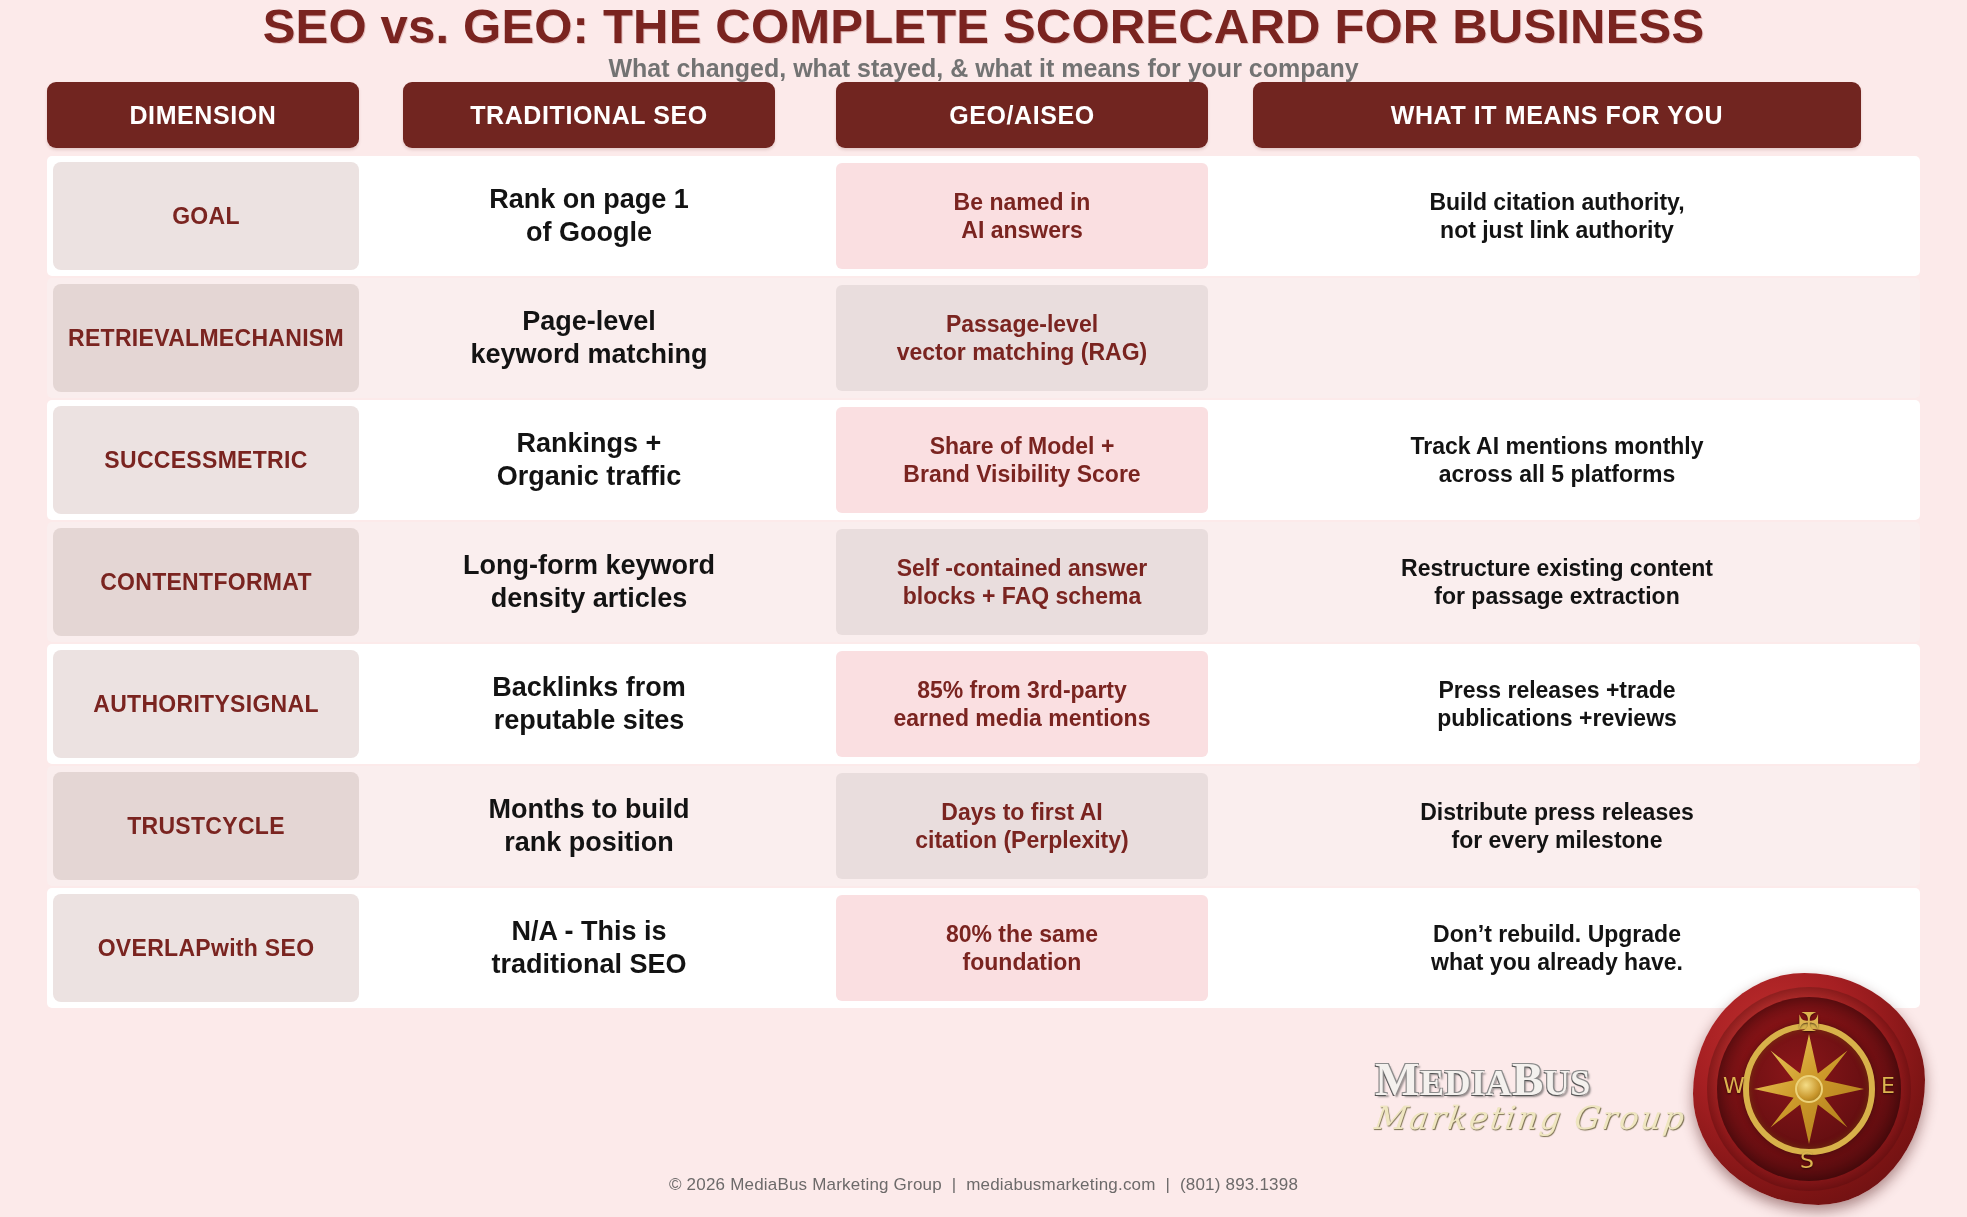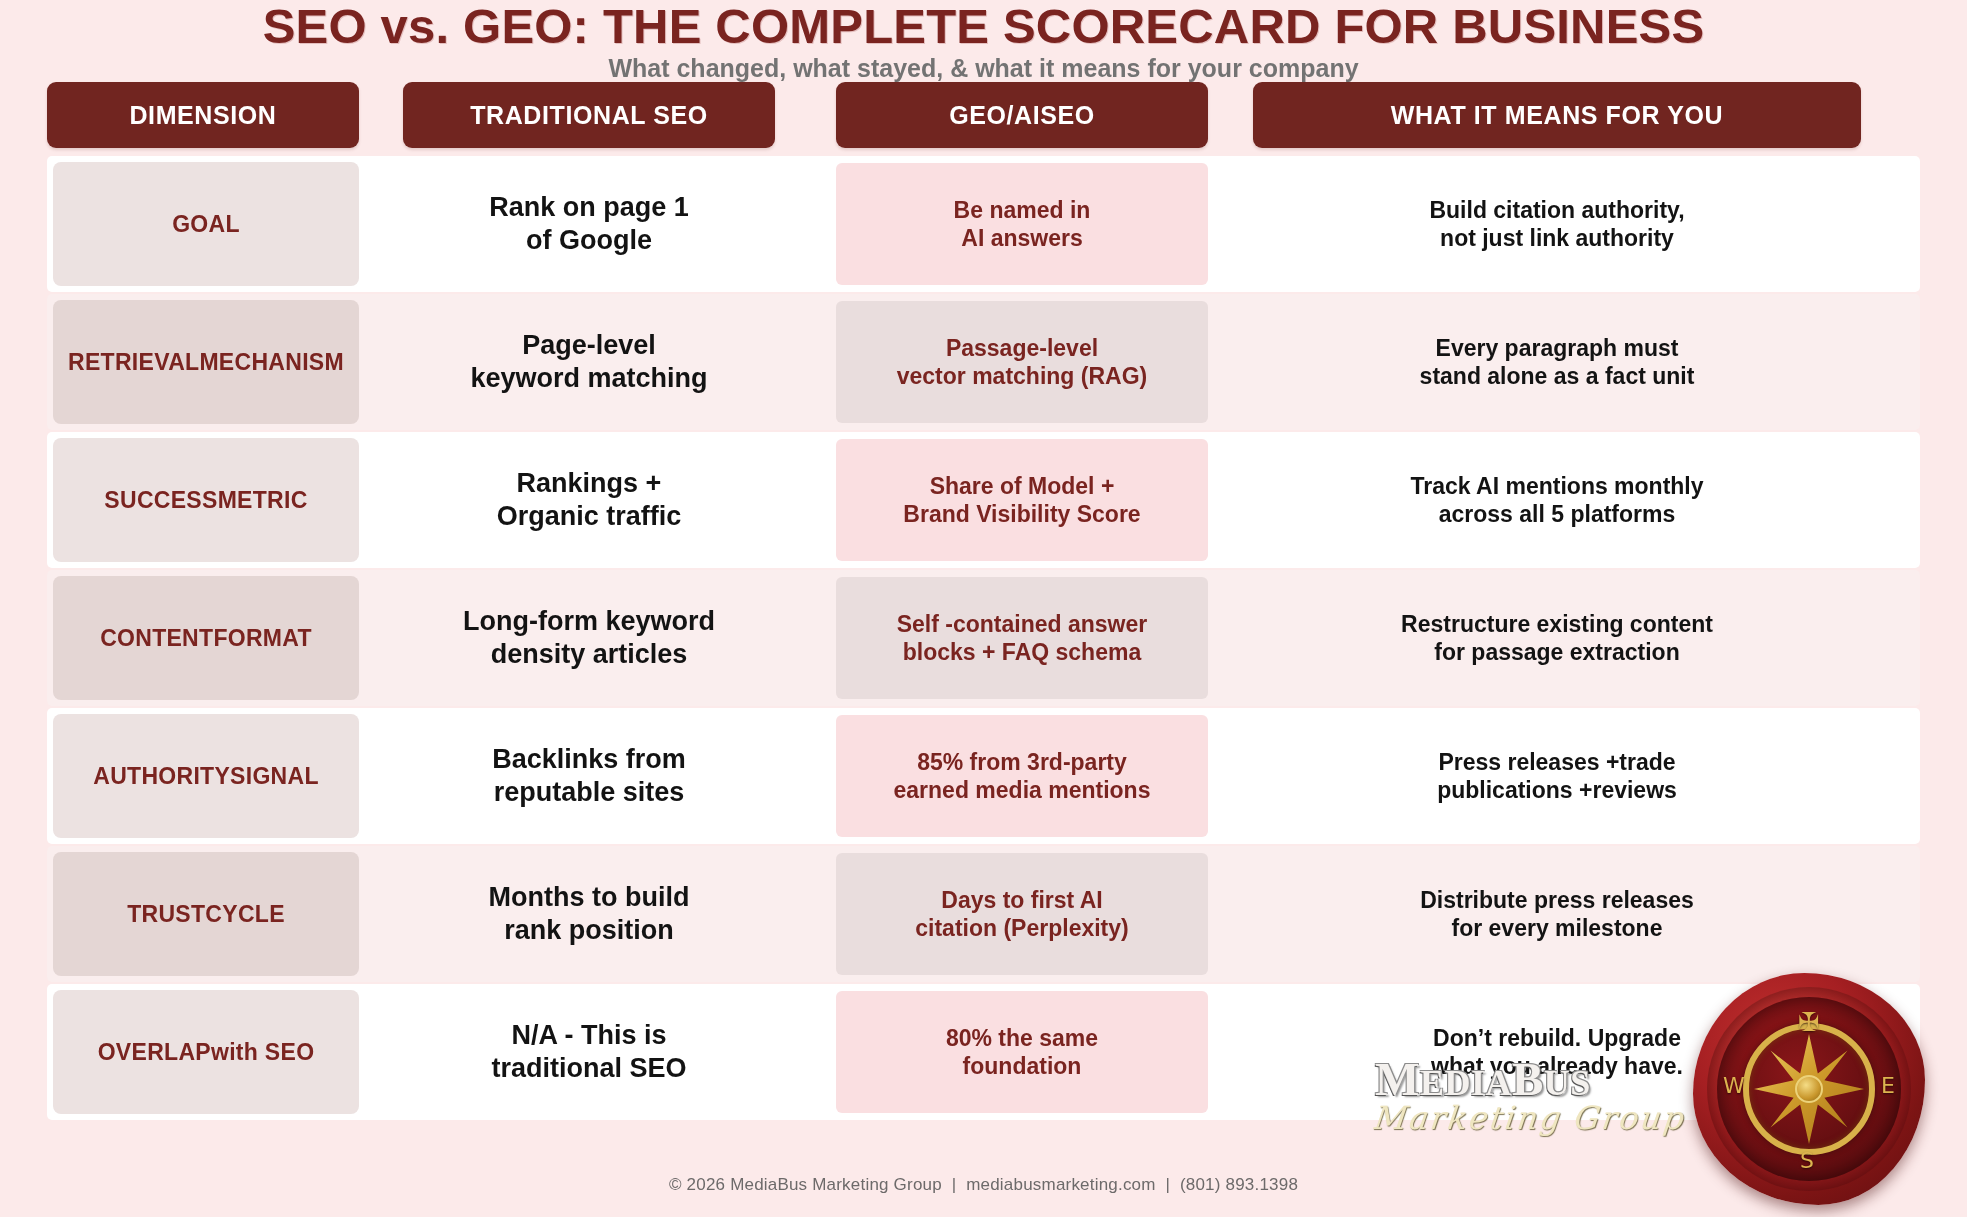--- a/index.html
+++ b/index.html
@@ -64,21 +64,21 @@
     font-weight: bold;
     letter-spacing: 0.6px;
     box-shadow: 0 2px 3px rgba(120,60,55,0.18);
   }
 
   .spacer { background: transparent; }
 
   
   .data-row {
     align-items: stretch;
-    height: 136px;
+    height: 120px;
     margin-bottom: 2px;
     border-radius: 5px;
     overflow: hidden;
   }
   .data-row.odd  { background: #ffffff; }
   .data-row.even { background: #faeeee; }
 
   .cell {
     display: flex;
     align-items: center;
@@ -308,23 +308,20 @@
       </div>
     <div class="spacer"></div>
     <div class="cell seo-cell">
       <span><span>Page-level</span><br><span>keyword matching</span></span>
     </div>
     <div class="spacer"></div>
     <div class="cell geo-cell">
       <span><span>Passage-level</span><br><span>vector matching (RAG)</span></span>
     </div>
     <div class="spacer"></div>
-    <div class="cell means-cell">
-      <span><span>Every paragraph must</span><br><span>stand alone as a fact unit</span></span>
-    </div>
   </div>
 
   <div class="row-grid data-row odd">
     <div class="cell dim-cell">
         <span>SUCCESS</span>
         <br>
         <span>METRIC</span>
       </div>
     <div class="spacer"></div>
     <div class="cell seo-cell">

